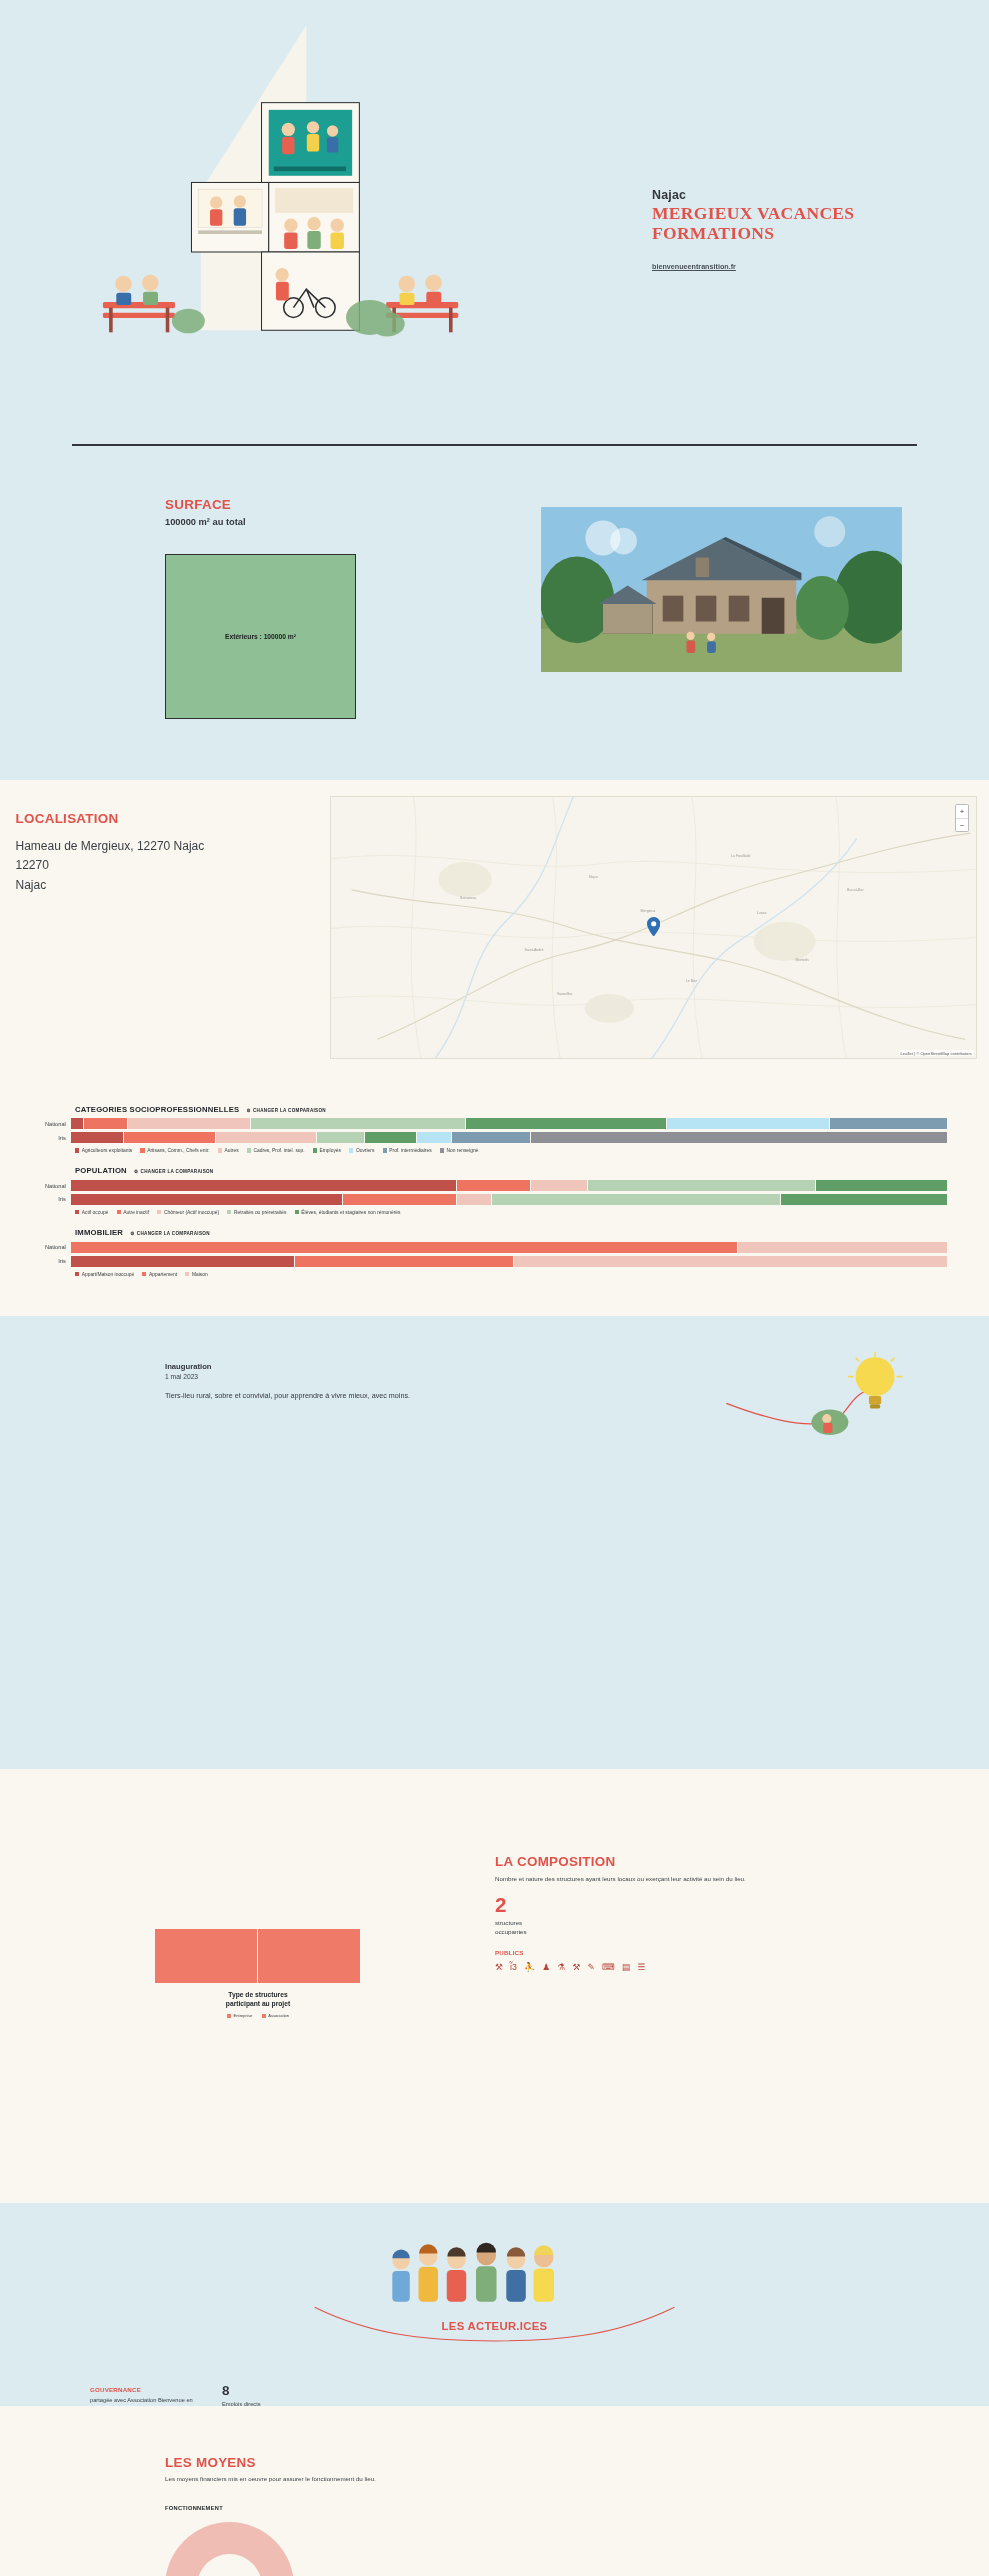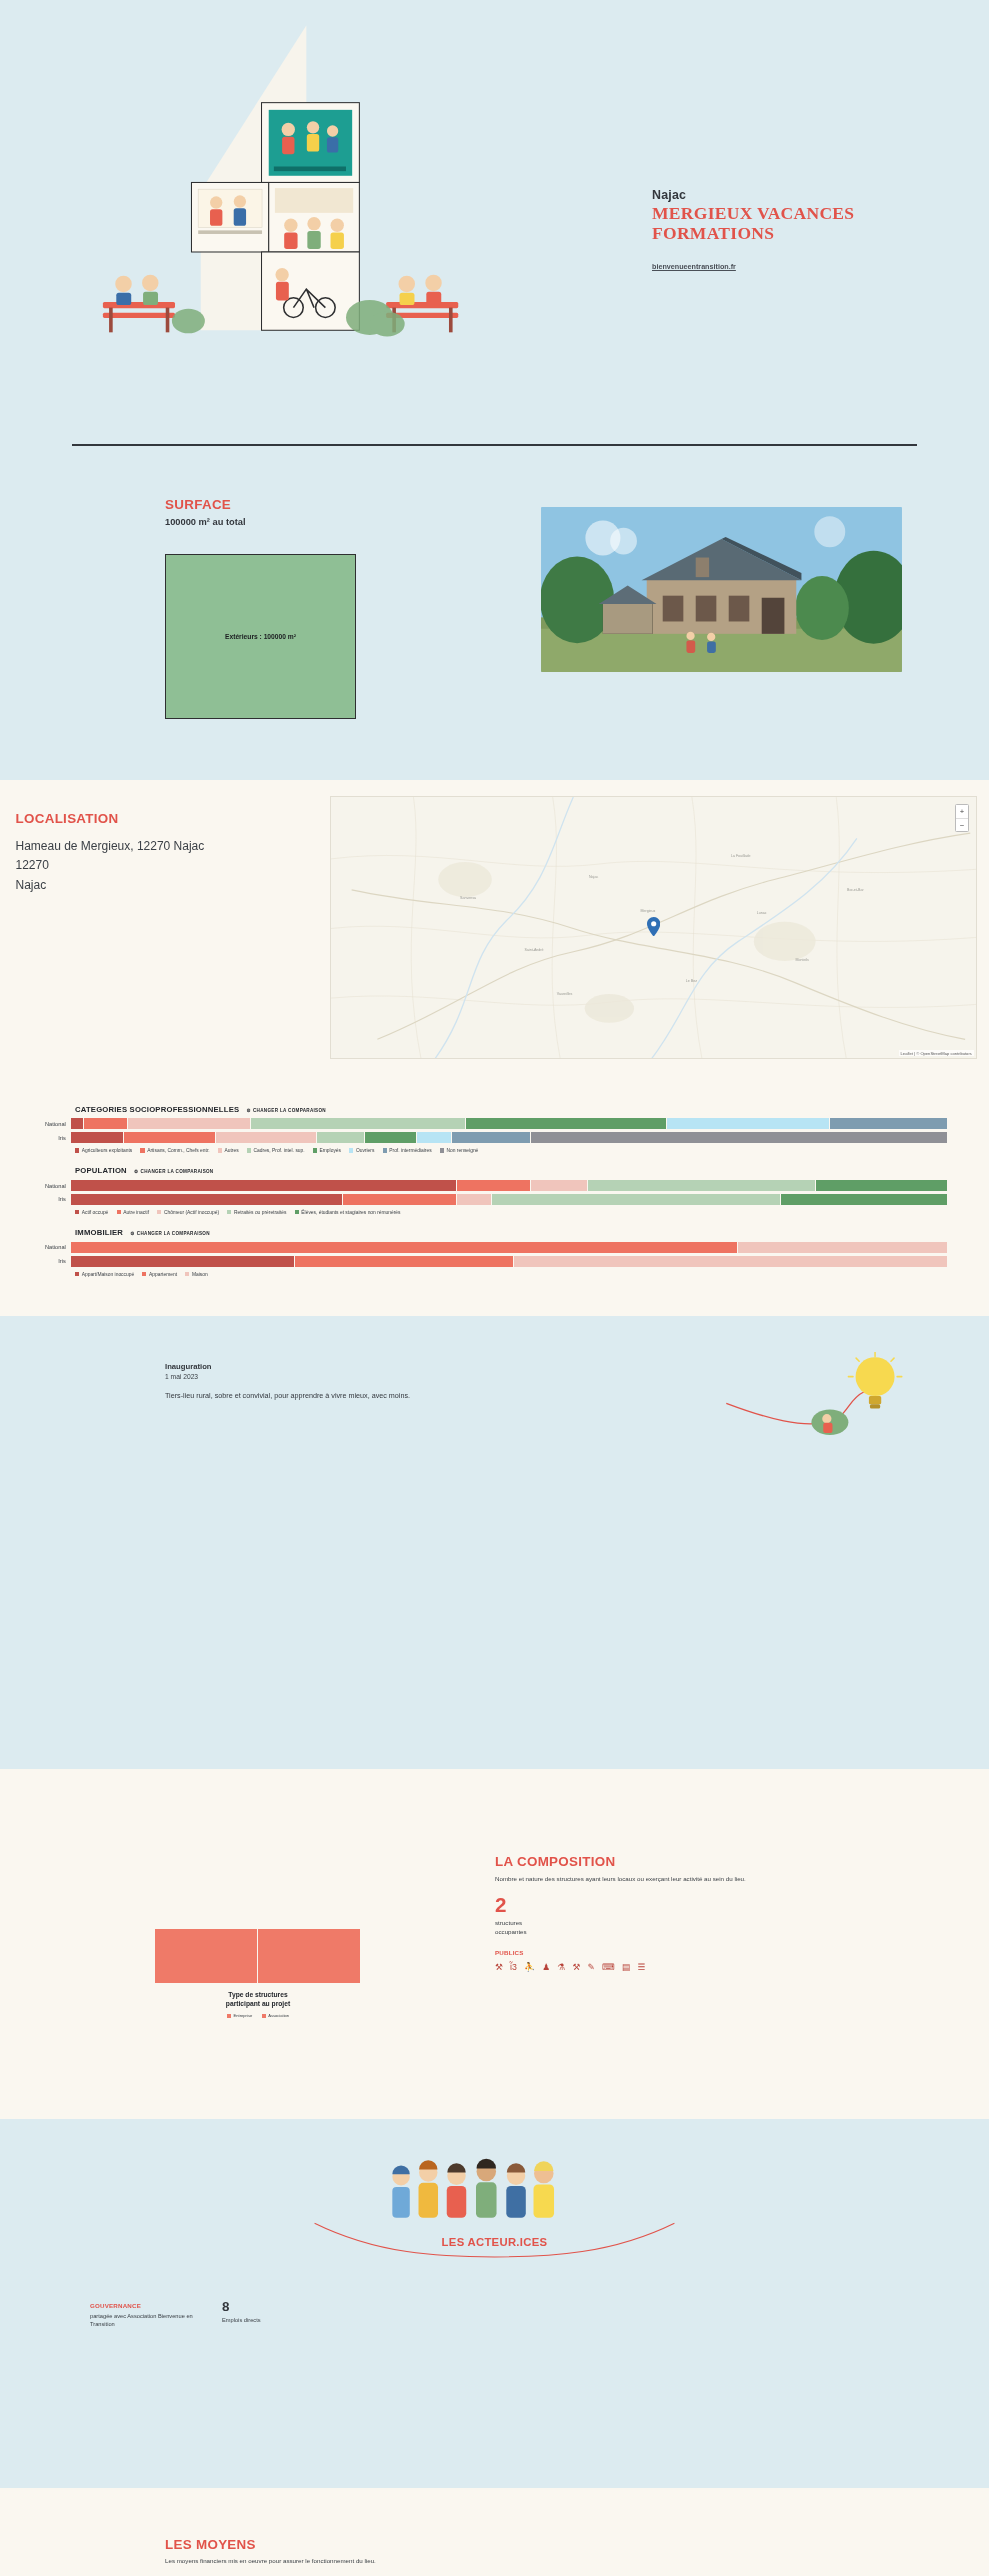--- a/index.html
+++ b/index.html
@@ -112,37 +112,37 @@
   .valeurs { position: absolute; left: 165px; top: 191px; width: 567px; }
   .valeurs-grid { display: grid; grid-template-columns: 1fr 1fr; row-gap: 32px; margin-top: 18.5px; }
   .valeurs-grid span { font-size: 9.8px; font-weight: 700; color: #23262b; }
 
   .progr { position: absolute; left: 165px; top: 361px; width: 618px; }
   .progr-list { display: flex; gap: 23px; margin-top: 17.5px; font-size: 9.8px; font-weight: 700; }
   .progr-list span { color: #e1534a; }
   .progr-list span.off { color: #f0b2ac; }
 
   
-  .compo { position: relative; height: 350px; padding-left: 20px; }
+  .compo { position: relative; height: 434px; padding-left: 20px; }
   .compo-chart { position: absolute; left: 155px; top: 160px; width: 206px; text-align: center; }
   .compo-bars { display: flex; height: 54px; border: 0; }
   .compo-bars i { display: block; height: 100%; background: #ef7a68; border-right: 1px solid #faf7f0; }
   .compo-caption { margin-top: 7.2px; font-size: 6.7px; font-weight: 700; line-height: 1.35; color: #23262b; }
   .compo-legend { display: flex; justify-content: center; gap: 9.3px; margin-top: 5.2px; }
   .compo-legend .lg { font-size: 4.1px; }
 
   .compo-txt { position: absolute; left: 495px; top: 85px; width: 392px; }
   .compo-sub { margin-top: 5.2px; font-size: 6.2px; color: #3b4046; line-height: 1.5; }
   .compo-num { margin-top: 11.3px; font-size: 20.6px; font-weight: 700; color: #e1534a; line-height: 1; }
   .compo-numlabel { margin-top: 4.1px; font-size: 6.2px; line-height: 1.35; color: #3b4046; }
   .compo-pub { margin-top: 13.4px; font-size: 6.2px; font-weight: 700; color: #e1534a; letter-spacing: 0.2px; }
   .compo-icons { display: flex; gap: 7.2px; margin-top: 6.2px; align-items: flex-end; }
 
   
-  .acteurs { position: relative; height: 369px; }
+  .acteurs { position: relative; height: 203px; }
   .acteurs-illu { position: absolute; left: 379px; top: 31px; width: 232px; height: 77px; }
   .acteurs-title { position: absolute; left: 0; right: 0; top: 117px; text-align: center; font-size: 11.3px; }
   .acteurs-swoosh { position: absolute; left: 309px; top: 95px; width: 371px; height: 46px; }
   .gouv { position: absolute; left: 90px; top: 183px; width: 124px; }
   .gouv-t { font-size: 6.2px; font-weight: 700; color: #e1534a; letter-spacing: 0.2px; }
   .gouv-d { margin-top: 3.1px; font-size: 5.7px; line-height: 1.45; color: #3b4046; }
   .emplois { position: absolute; left: 222px; top: 181px; }
   .emplois-n { font-size: 13.4px; font-weight: 700; color: #33373d; line-height: 1; }
   .emplois-l { margin-top: 4.1px; font-size: 5.7px; color: #3b4046; }
 

